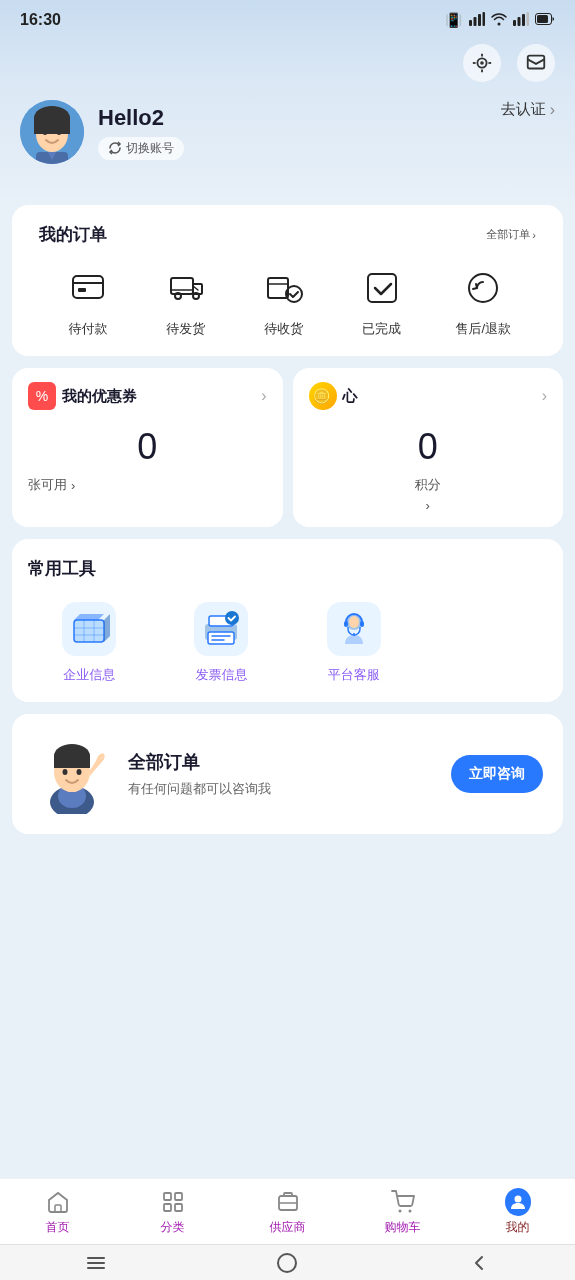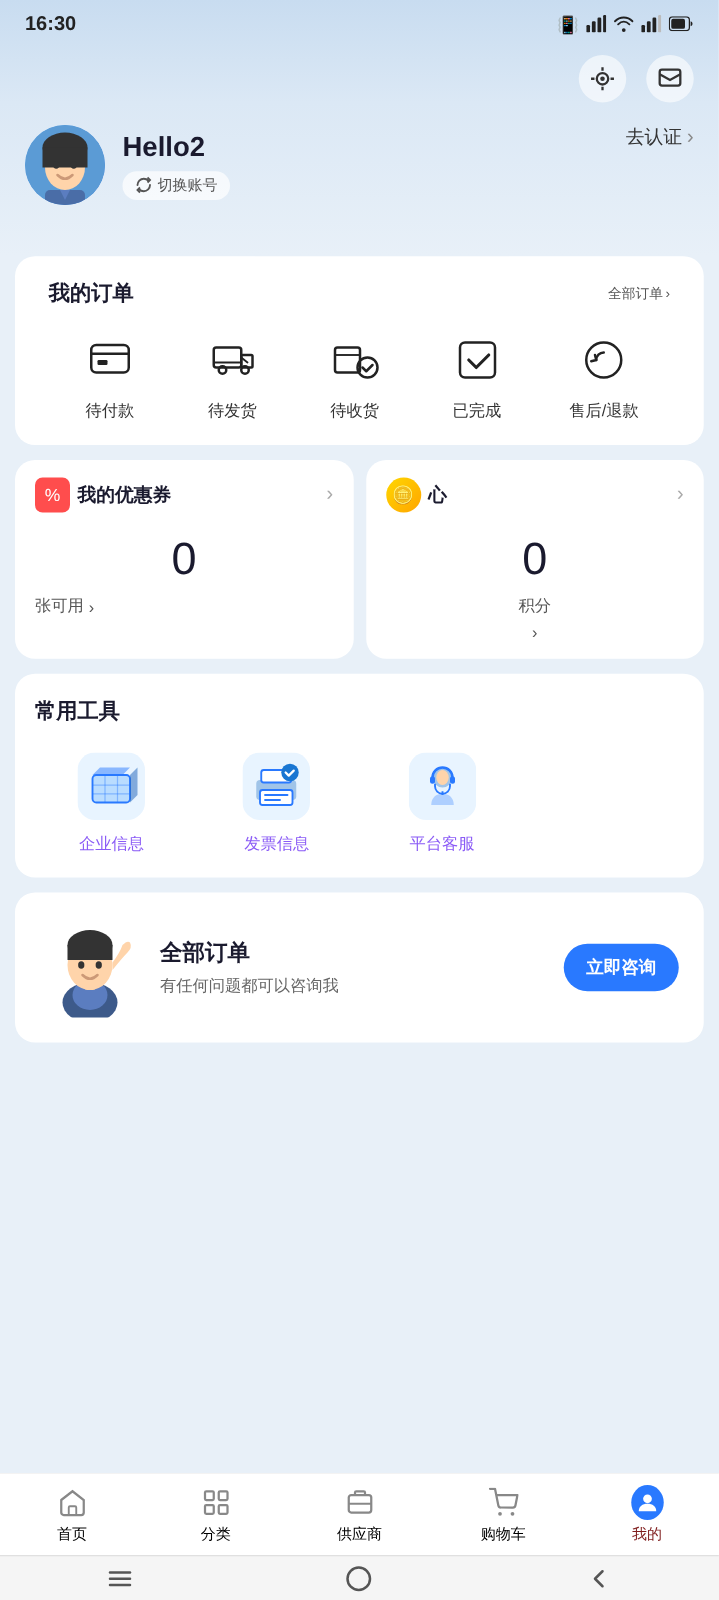--- a/index.html
+++ b/index.html
@@ -367,21 +367,21 @@
     }
     .nav-icon {
       width: 26px;
       height: 26px;
       display: flex;
       align-items: center;
       justify-content: center;
     }
     .nav-label {
       font-size: 12px;
-      color: #000000;
+      color: #a21caf;
     }
     .nav-label.active {
       color: #7f1d1d;
     }
     .nav-active-dot {
       width: 28px;
       height: 28px;
       border-radius: 50%;
       background: #2979ff;
       display: flex;

